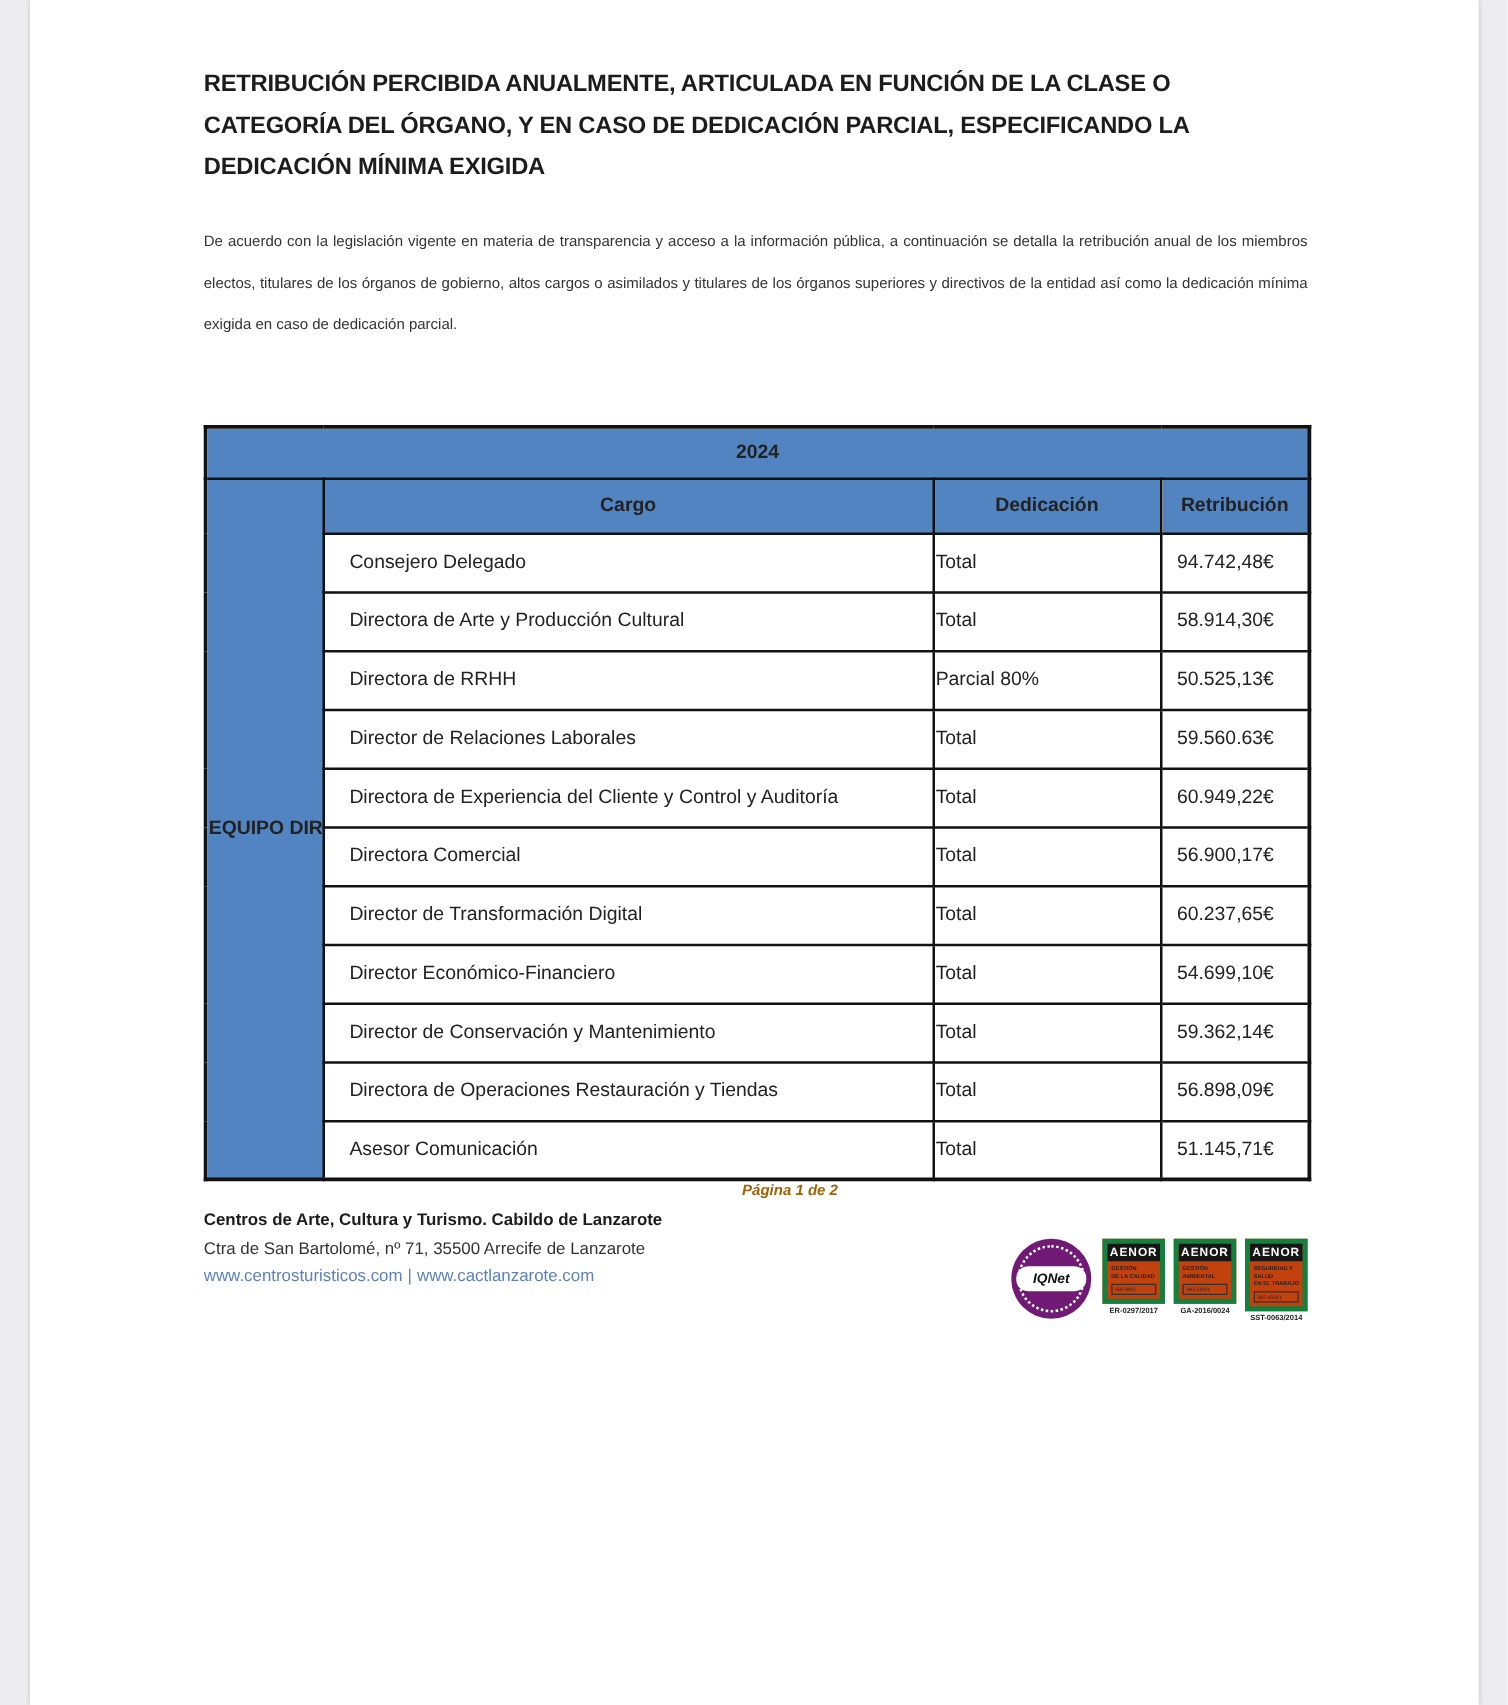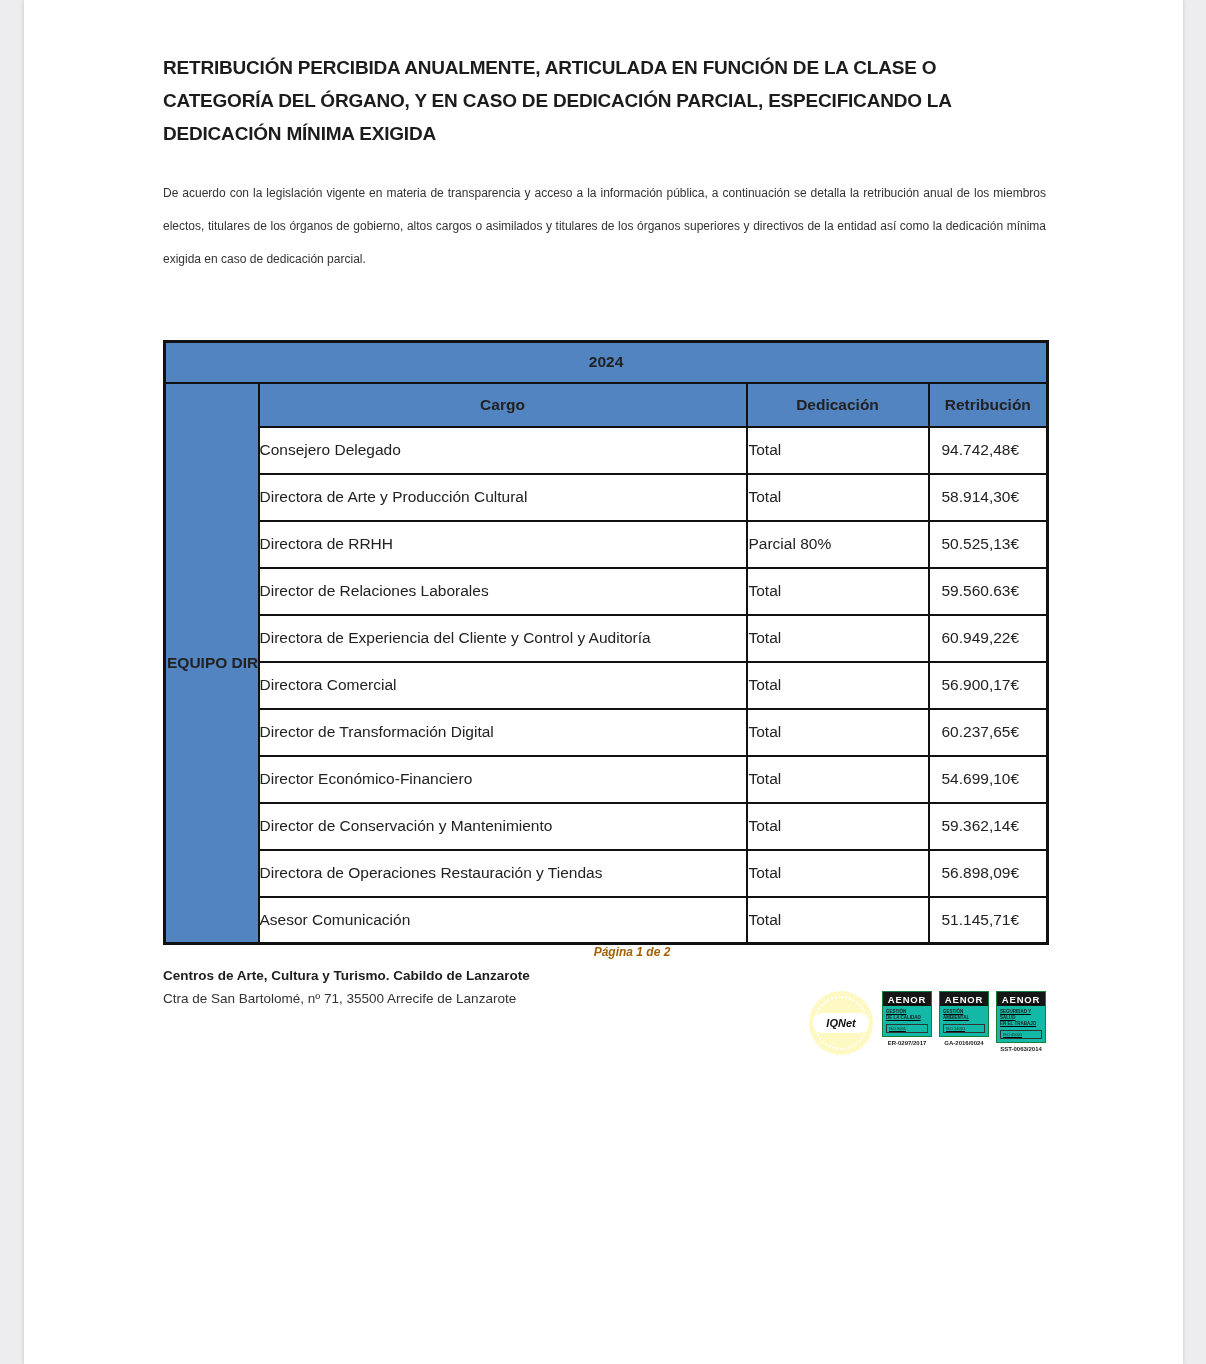--- a/index.html
+++ b/index.html
@@ -70,21 +70,21 @@
   }
   td.group-cell {
     background: #5284C2;
     text-align: center;
     font-weight: bold;
     font-size: 13.5px;
     line-height: 1.5;
     color: #132740;
     white-space: normal;
   }
-  td.c-cargo { padding-left: 0; height: 47px; margin-left: 12px; }
+  td.c-cargo { padding-left: 20px; height: 47px; margin-left: 12px; }
   td.c-ded   { }
   td.c-ret   { padding-left: 12px; }
   
   .page-indicator {
     text-align: center;
     font-size: 12px;
     font-weight: bold;
     color: #a16207;
     padding-left: 55px;
     font-style: italic;
@@ -105,42 +105,42 @@
   .logos {
     display: flex;
     align-items: flex-start;
     gap: 9px;
     margin-top: 26px;
   }
   
   .iqnet {
     width: 64px; height: 64px;
     border-radius: 50%;
-    background: #fef9c3;
+    background: #701a75;
     position: relative;
     flex: 0 0 auto;
   }
   .iqnet .ring {
     position: absolute; inset: 5px;
     border-radius: 50%;
     border: 2px dotted #ffffff;
   }
   .iqnet .band {
     position: absolute;
     left: 4px; right: 4px; top: 22px; height: 20px;
     background: #ffffff;
     border-radius: 10px / 9px;
     display: flex; align-items: center; justify-content: center;
     font-size: 11px; font-weight: bold; color: #111111;
     font-style: italic;
   }
   
   .aenor-row { display: flex; gap: 7px; }
   .aenor-badge { width: 50px; text-align: center; }
-  .aenor-frame { border: 1px solid #15803d; background: #14b8a6; text-decoration: underline; }
+  .aenor-frame { border: 4px solid #15803d; background: #c2410c; }
   .aenor-head {
     background: #161616; color: #ffffff;
     font-weight: bold; font-size: 9.5px; letter-spacing: 0.8px;
     padding: 2px 0 1px 0;
   }
   .aenor-l1, .aenor-l2 {
     font-size: 4.5px; font-weight: bold; color: #222222;
     text-align: left; padding-left: 3px; line-height: 6px;
   }
   .aenor-l1 { margin-top: 3px; }
@@ -248,20 +248,23 @@
     </tr>
   </tbody>
   </table>
 
   <div class="page-indicator">Página 1 de 2</div>
 
   <div class="footer-row">
     <div class="footer-info">
       <div class="footer-org">Centros de Arte, Cultura y Turismo. Cabildo de Lanzarote</div>
       <div>Ctra de San Bartolomé, nº 71, 35500 Arrecife de Lanzarote</div>
+      <div class="footer-links">
+        <a>www.centrosturisticos.com</a><span class="sep">|</span><a>www.cactlanzarote.com</a>
+      </div>
     </div>
 
     <div class="logos">
       <div class="iqnet">
         <div class="ring"></div>
         <div class="band">IQNet</div>
       </div>
       <div class="aenor-row">
     <div class="aenor-badge">
       <div class="aenor-frame">

